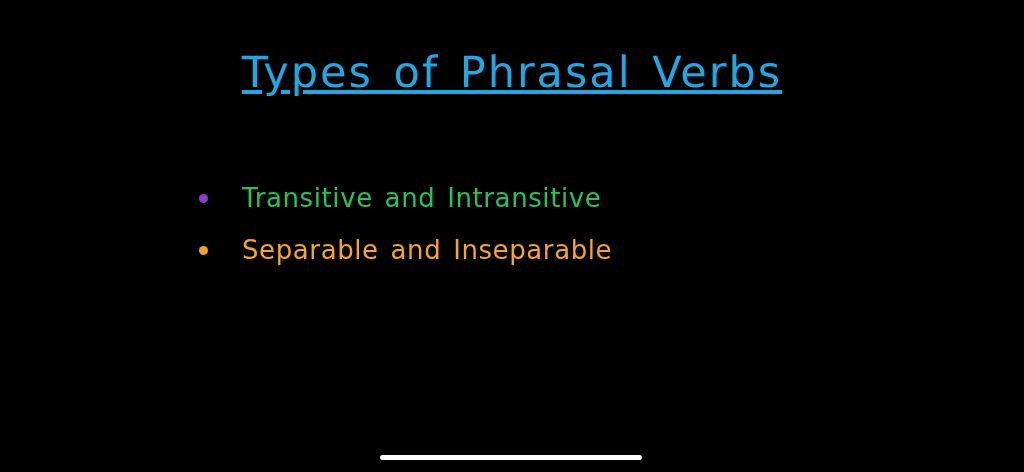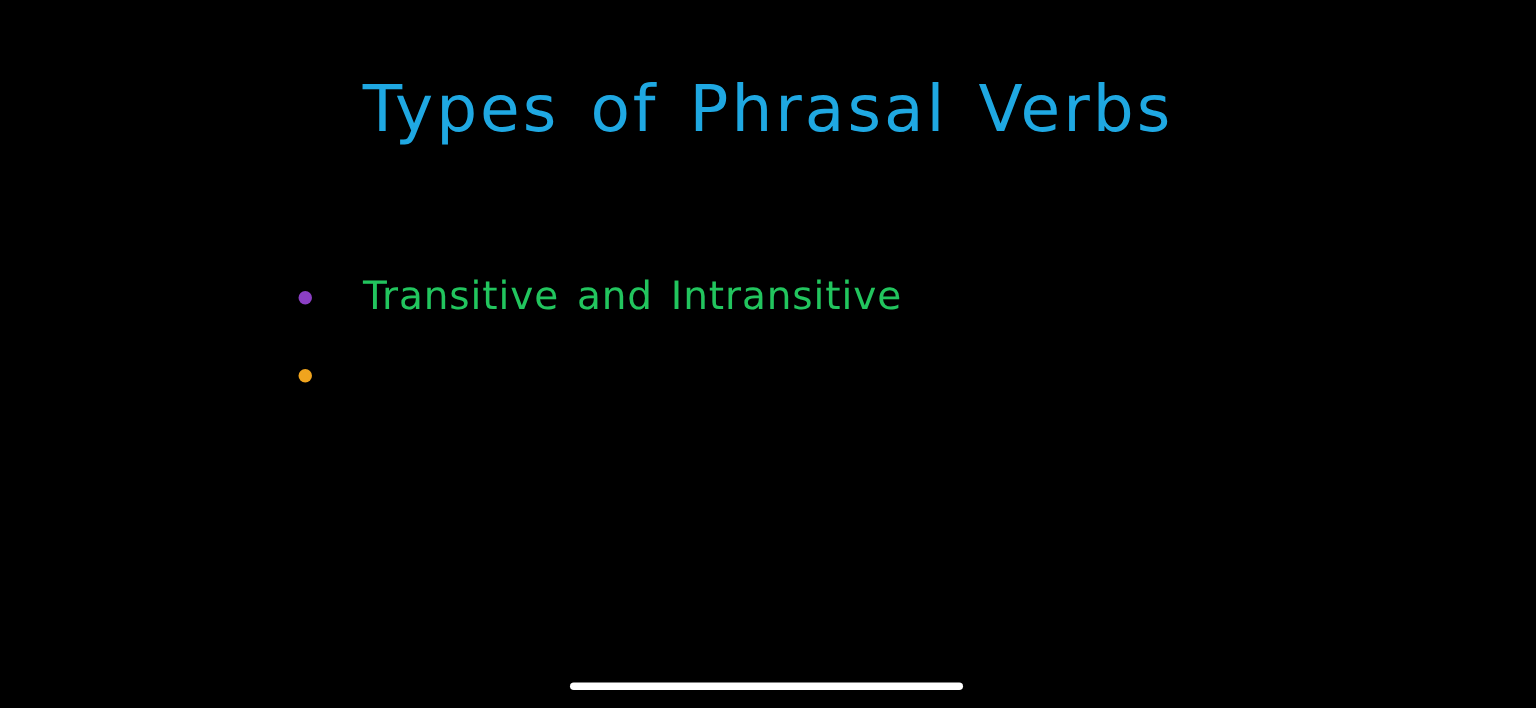--- a/index.html
+++ b/index.html
@@ -33,20 +33,21 @@
     text-align: center;
     font-family: "DejaVu Sans", sans-serif;
     font-size: 43px;
     font-weight: 400;
     letter-spacing: 2.0px;
     word-spacing: 5px;
     line-height: 1.0;
     color: #1FA8E2;
     white-space: nowrap;
     text-rendering: geometricPrecision;
+    text-decoration: underline;
   }
 
   
   .bullet-list {
     position: absolute;
     left: 199px;
     top: 178px;
     margin: 0;
     padding: 0;
     list-style: none;
@@ -106,19 +107,20 @@
 
   <ul class="bullet-list">
 
     <li class="bullet-item bullet-item-1">
       <span class="bullet-dot"></span>
       <span class="bullet-text">Transitive and Intransitive</span>
     </li>
 
     <li class="bullet-item bullet-item-2">
       <span class="bullet-dot"></span>
+      <span class="bullet-text">Separable and Inseparable</span>
     </li>
 
   </ul>
 
   <div class="home-indicator"></div>
 
 </div>
 
 </body></html>

